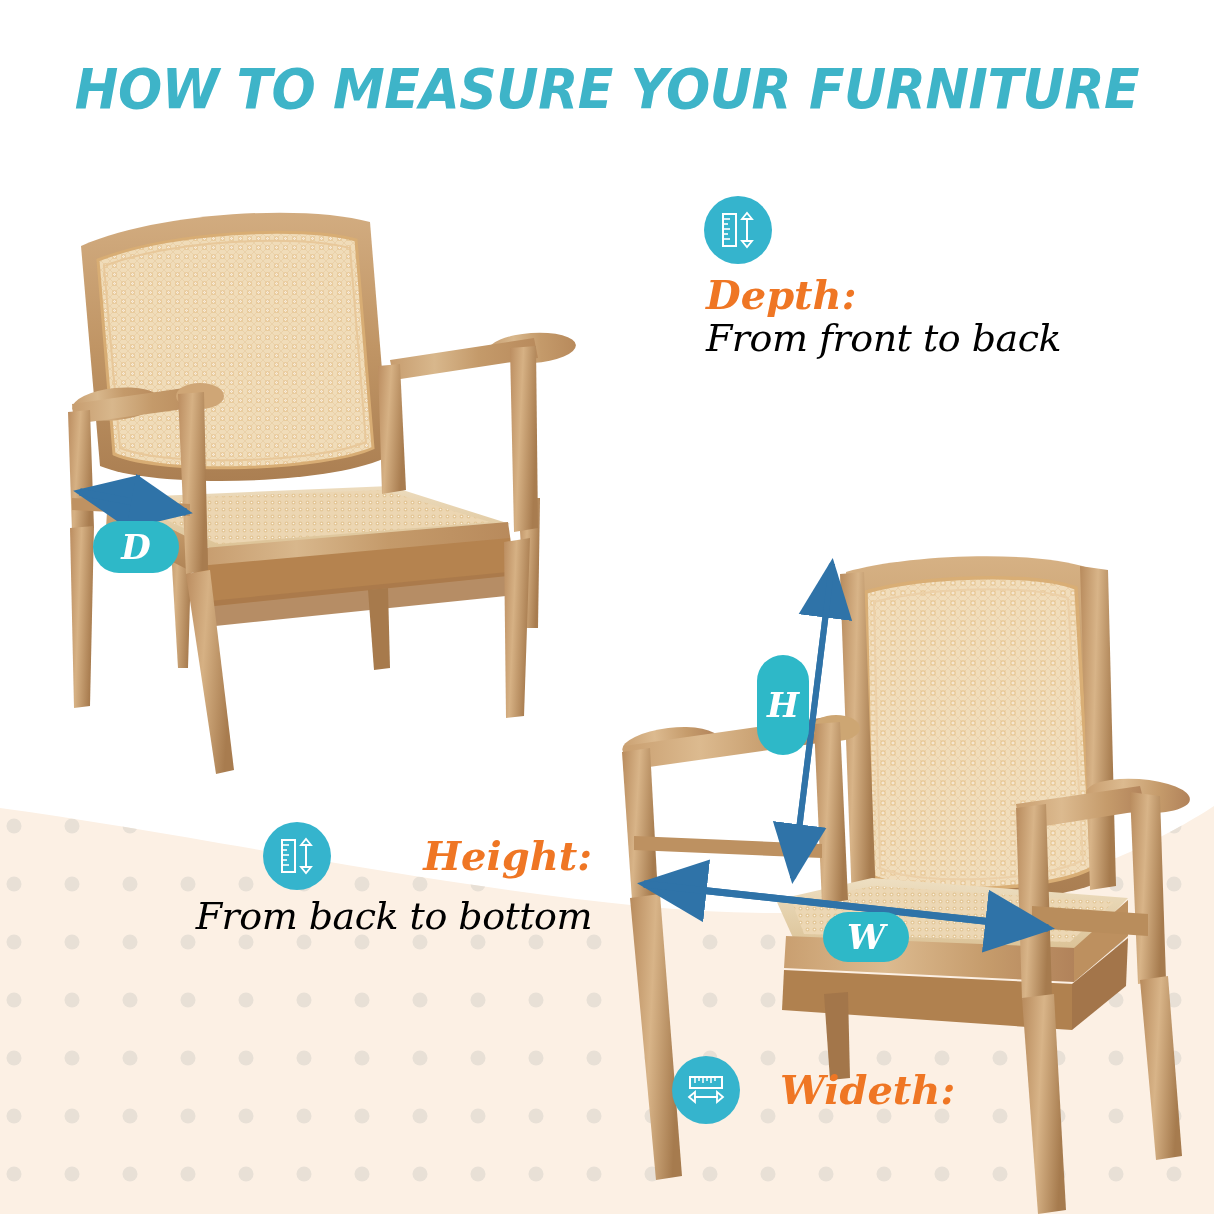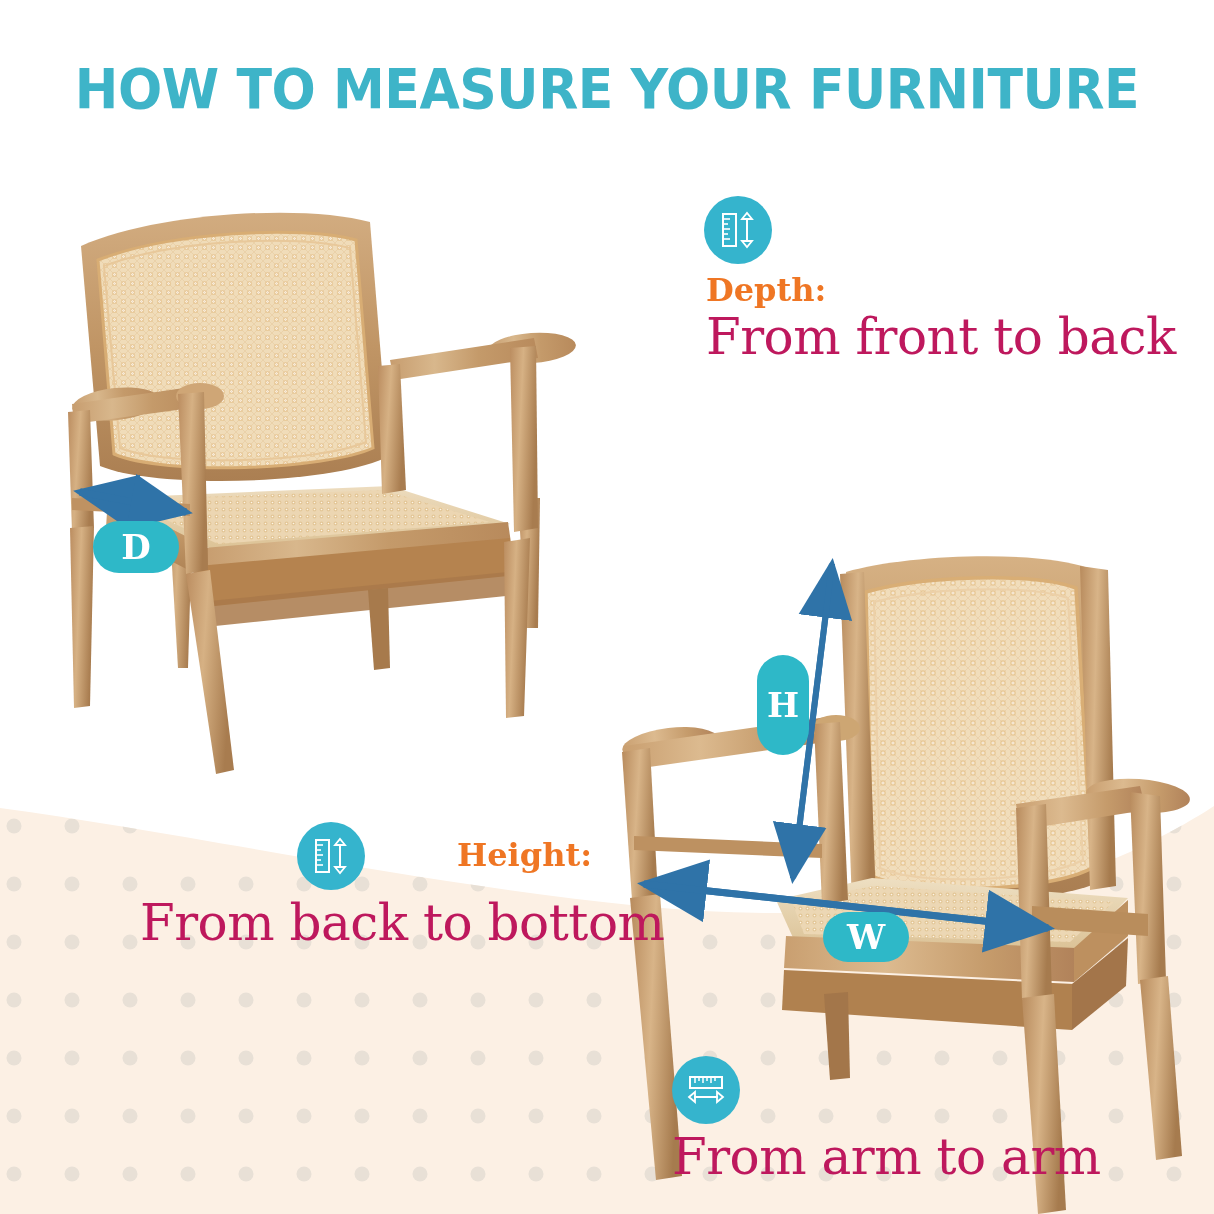--- a/index.html
+++ b/index.html
@@ -3,21 +3,21 @@
 <meta charset="utf-8">
 <style>
   * { margin:0; padding:0; box-sizing:border-box; }
   html,body { width:1214px; height:1214px; }
   body {
     font-family:"Liberation Serif", serif;
     background:#ffffff;
     position:relative;
     overflow:hidden;
   }
-  #stage { position:absolute; inset:0; width:1214px; height:852px; }
+  #stage { position:absolute; inset:0; width:1214px; height:852px;font-style:italic; }
 
   
   .bg-cream { position:absolute; left:0; top:0; width:1214px; height:1214px; }
 
   
   .title {
     position:absolute; left:0; top:56px; width:1214px;
     text-align:center;
     font-family:"DejaVu Sans", sans-serif;
     font-weight:bold;
@@ -32,30 +32,30 @@
   
   .info { position:absolute; }
   .icon-circle {
     width:68px; height:68px; border-radius:50%;
     background:#35b4cd;
     display:flex; align-items:center; justify-content:center;
   }
   .lbl {
     font-family:"DejaVu Serif", serif;
     font-weight:bold;
-    font-size:32px;
+    font-size:40px;
     color:#ef7624;
     line-height:1.05;
     white-space:nowrap;
   }
   .sub {
     font-family:"DejaVu Serif", serif;
     font-weight:normal;
-    font-size:50px;
-    color:#be185d;
+    font-size:38px;
+    color:#000000;
     line-height:1.1;
     white-space:nowrap;
     letter-spacing:-0.5px;
   }
 
   
   #info-depth { left:704px; top:196px; }
   #info-depth .icon-circle { margin-bottom:10px; }
   #info-depth .lbl { margin-left:2px; }
   #info-depth .sub { margin-left:2px; margin-top:2px; }
@@ -388,17 +388,17 @@
           <line x1="15" y1="9" x2="15" y2="13" stroke="#ffffff" stroke-width="1.5"></line>
           <line x1="19" y1="9" x2="19" y2="15" stroke="#ffffff" stroke-width="1.5"></line>
           <line x1="23" y1="9" x2="23" y2="13" stroke="#ffffff" stroke-width="1.5"></line>
           <line x1="27" y1="9" x2="27" y2="15" stroke="#ffffff" stroke-width="1.5"></line>
           <line x1="31" y1="9" x2="31" y2="13" stroke="#ffffff" stroke-width="1.5"></line>
           <line x1="10" y1="29" x2="34" y2="29" stroke="#ffffff" stroke-width="2"></line>
           <path d="M11,24 L11,34 L5,29 Z" fill="none" stroke="#ffffff" stroke-width="1.8"></path>
           <path d="M33,24 L33,34 L39,29 Z" fill="none" stroke="#ffffff" stroke-width="1.8"></path>
         </svg>
       </div>
+      <div class="lbl">Wideth:</div>
     </div>
-    <div class="sub">From arm to arm</div>
   </div>
 
 </div>
 
 </body></html>

